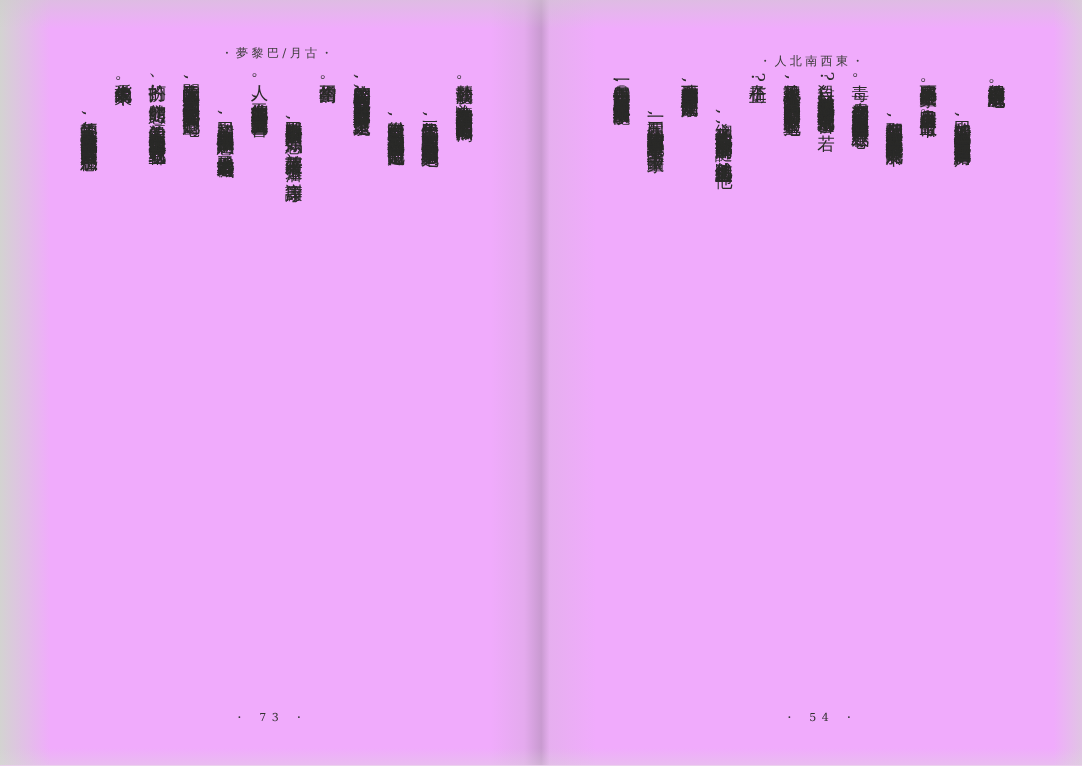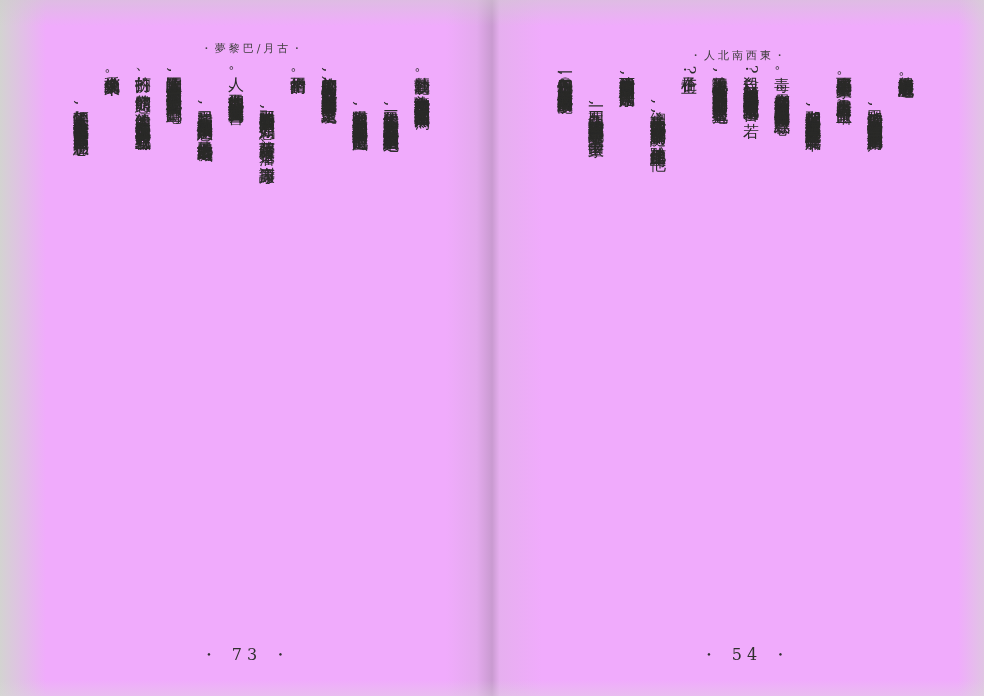--- a/index.html
+++ b/index.html
@@ -38,21 +38,21 @@
     writing-mode:vertical-rl; -webkit-writing-mode:vertical-rl;
     font-size:16px; line-height:31px; letter-spacing:0.45px;
     color:#29292.7; color:#2a2a28; overflow:hidden;
   }
   .vtext.page-left-text  { left:60px;  width:378px; }
   .vtext.page-right-text { left:548px; width:374px; }
   .col { white-space:normal; }
   .col.indent { text-indent:34px; }
   .pagenum {
     position:absolute; top:645px; transform:translateX(-50%);
-    font-size:16px; letter-spacing:5px; color:#2f2f2d; white-space:nowrap;
+    font-size:10px; letter-spacing:5px; color:#2f2f2d; white-space:nowrap;
   }
   .pagenum.left  { left:247px; }
   .pagenum.right { left:747px; }
 </style>
 </head>
 <body>
 
 <div class="stage">
 
   <div class="runhead left">・夢黎巴/月古・</div>

